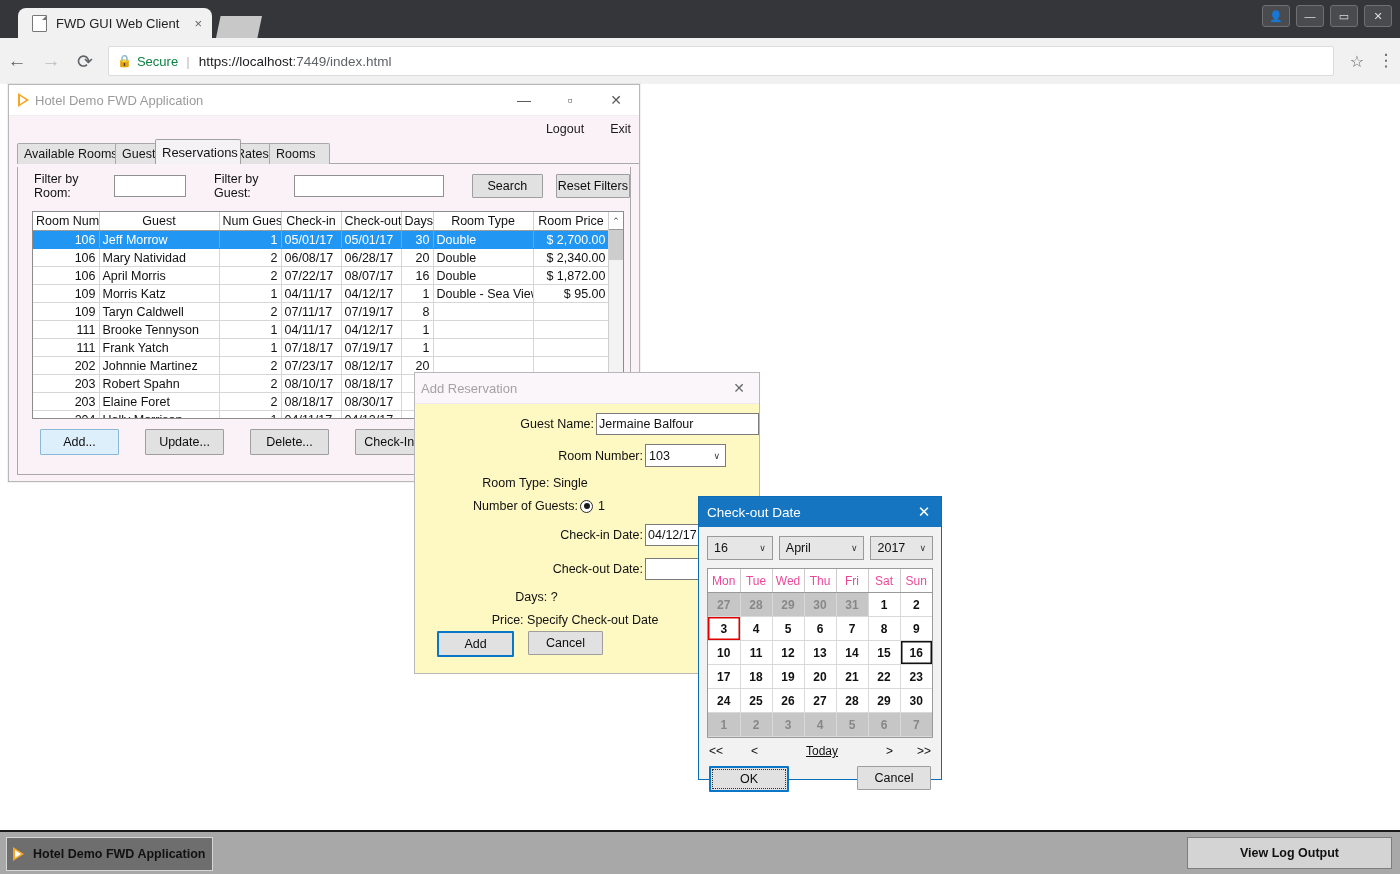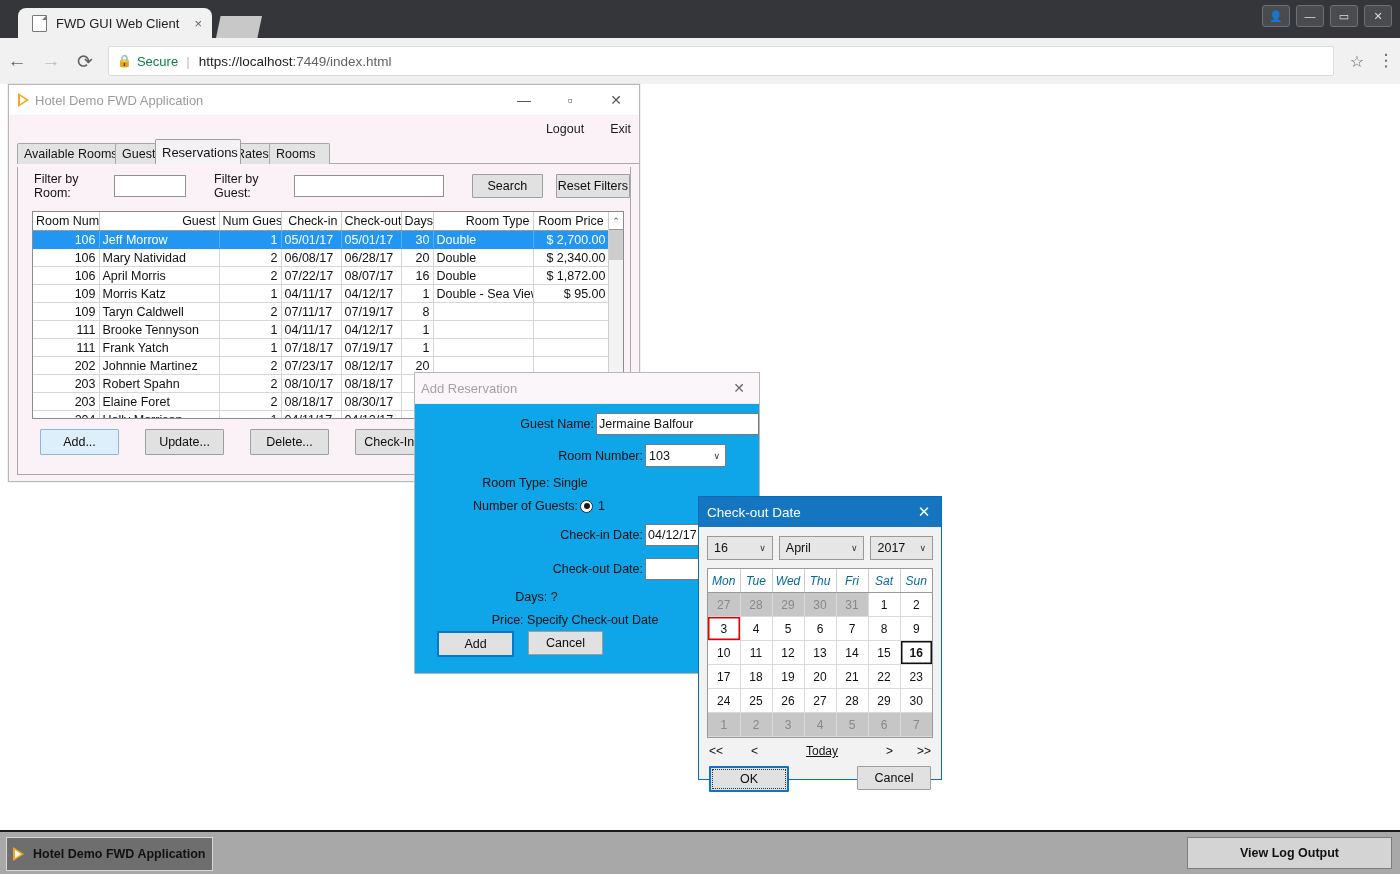--- a/index.html
+++ b/index.html
@@ -155,21 +155,21 @@
   .swing-btn.primaryish { background:#ddeffb; border-color:#8bb8d6; }
 
   
   #table-wrap {
     position:absolute; left:14px; top:44px; width:590px; height:206px;
     border:1px solid #8c8c8c; background:#fff; overflow:hidden;
   }
   table.grid { border-collapse: collapse; width: 576px; table-layout: fixed; font-size:12.5px; }
   table.grid th {
     background:#fff; border-right:1px solid #cfcfcf; border-bottom:1px solid #9a9a9a;
-    font-weight: normal; color:#111; height:18px; padding:0 3px; text-align:right;
+    font-weight: normal; color:#111; height:18px; padding:0 3px; text-align:center;
     white-space: nowrap; overflow:hidden;
   }
   table.grid th.num { text-align:center; }
   table.grid td {
     border-right:1px solid #d6d6d6; border-bottom:1px solid #d6d6d6;
     height:17px; padding:0 3px; color:#111; white-space:nowrap; overflow:hidden;
   }
   table.grid td.num { text-align:right; }
   table.grid tr.sel td { background:#2196f3; color:#fff; border-right-color:#55b0f5; border-bottom-color:#2196f3; }
   #vscroll {
@@ -181,21 +181,21 @@
     font-size:9px; color:#444; background:#fff; border-bottom:1px solid #9a9a9a; cursor:pointer;
   }
   #vscroll-thumb { height:30px; background:#cdcdcd; cursor:pointer; }
 
   #bottom-btn-row { position:absolute; left:22px; top:262px; display:flex; gap:26px; }
   #bottom-btn-row .swing-btn { width: 77px; height: 24px; }
 
   
   #add-dialog {
     position:absolute; left:414px; top:288px; width:344px; height:300px;
-    background:#0ea5e9; border:1px solid #b8b8b8;
+    background:#fef9c3; border:1px solid #b8b8b8;
   }
   #add-dlg-title {
     height:30px; background:#fbf6f9; display:flex; align-items:center;
     border-bottom:1px solid #efeaee;
   }
   #add-dlg-title .t { flex:1; padding-left:6px; font-size:13px; color:#a3a3a3; }
   #add-dlg-close { width:40px; text-align:center; color:#6a6a6a; font-size:14px; cursor:pointer; }
   .form-row {
     display:flex; align-items:center; font-size:12.5px; color:#111;
     margin-top: 9px;
@@ -249,27 +249,27 @@
     display:flex; align-items:center; padding-left:6px; position:relative;
     font-size:12.5px; color:#111; cursor:pointer;
   }
   .cal-combo .chev { position:absolute; right:6px; font-size:9px; color:#333; }
   #cal-day-combo { width:70px; }
   #cal-month-combo { width:94px; }
   #cal-year-combo { width:66px; }
   #cal-grid-wrap { margin:8px 8px 0 8px; border:1px solid #9a9a9a; background:#fff; }
   table.cal { border-collapse:collapse; width:100%; font-size:12px; table-layout:fixed; }
   table.cal th {
-    height:21px; font-weight:normal; color:#0369a1; background:#fff;
-    border-right:1px solid #cdcdcd; border-bottom:1px solid #9a9a9a;font-style:italic;
+    height:21px; font-weight:normal; color:#ec4899; background:#fff;
+    border-right:1px solid #cdcdcd; border-bottom:1px solid #9a9a9a;
   }
   table.cal th:last-child { border-right:none; }
   table.cal td {
     height:21px; text-align:center; color:#111; background:#fff;
-    border-right:1px solid #d9d9d9; border-bottom:1px solid #d9d9d9;
+    border-right:1px solid #d9d9d9; border-bottom:1px solid #d9d9d9;font-weight:bold;
   }
   table.cal td:last-child { border-right:none; }
   table.cal td.other { background:#c6c6c6; color:#888; }
   table.cal td.today { box-shadow: inset 0 0 0 1.5px #e00000; }
   table.cal td.selected { box-shadow: inset 0 0 0 1.5px #111; font-weight:bold; }
   #cal-nav {
     display:flex; align-items:center; font-size:12px; color:#111;
     margin:6px 10px 0 10px;
   }
   #cal-nav .n { cursor:pointer; }

